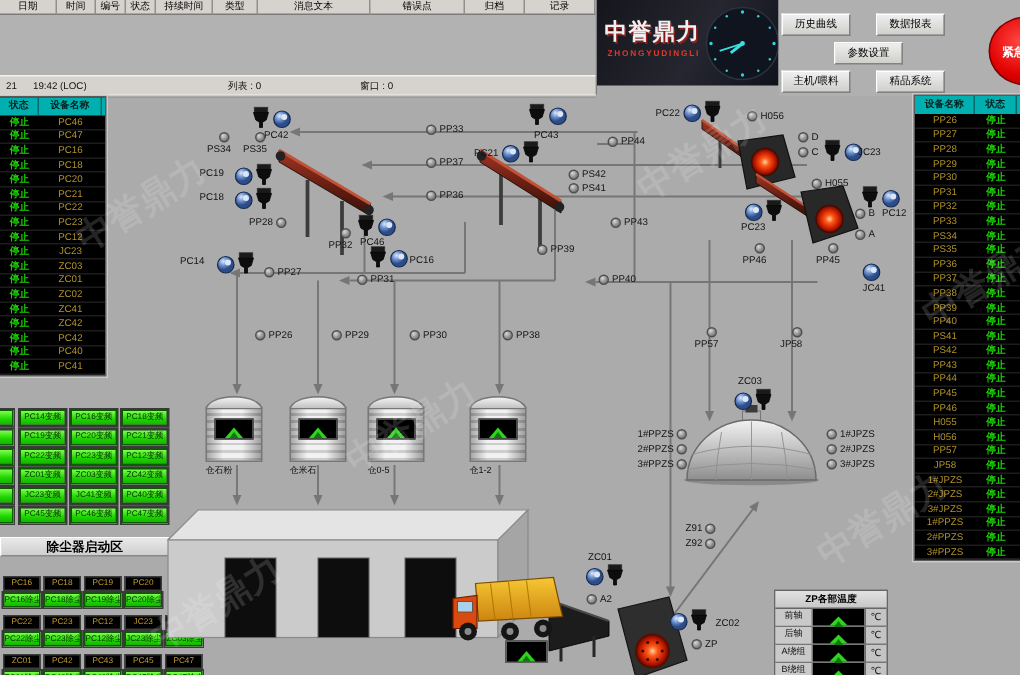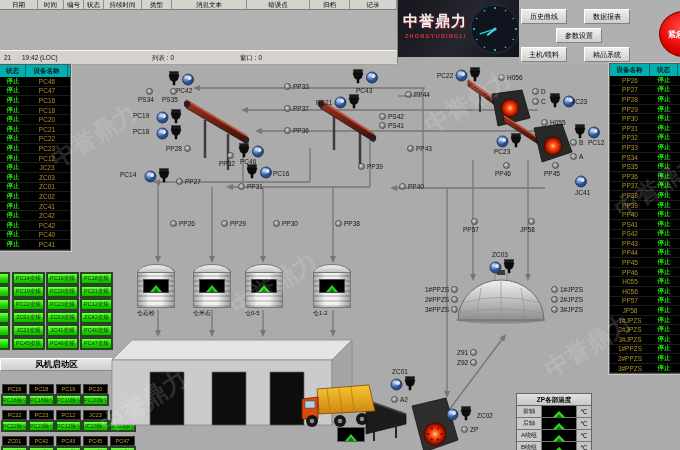--- a/index.html
+++ b/index.html
@@ -534,21 +534,21 @@
       <div class="gbtn" style="left: -22px; top: 325px;">变频</div>
       <div class="gbtn" style="left: 13px; top: 325px;">JC23变频</div>
       <div class="gbtn" style="left: 47px; top: 325px;">JC41变频</div>
       <div class="gbtn" style="left: 81px; top: 325px;">PC40变频</div>
       <div class="gbtn" style="left: -22px; top: 338px;">变频</div>
       <div class="gbtn" style="left: 13px; top: 338px;">PC45变频</div>
       <div class="gbtn" style="left: 47px; top: 338px;">PC46变频</div>
       <div class="gbtn" style="left: 81px; top: 338px;">PC47变频</div>
     </div>
 
-  <div class="sechead" style="left:0;top:358px;width:113px;height:13px;line-height:11px;">风机启动区</div>
+  <div class="sechead" style="left:0;top:358px;width:113px;height:13px;line-height:11px;">除尘器启动区</div>
   <div id="dustGrid">
       <div class="chip" style="left: 2px; top: 384px;">PC16</div>
       <div class="gbtn dbtn" style="left: 2px; top: 395px; width: 25px; height: 10px;">PC16除尘</div>
       <div class="chip" style="left: 29px; top: 384px;">PC18</div>
       <div class="gbtn dbtn" style="left: 29px; top: 395px; width: 25px; height: 10px;">PC18除尘</div>
       <div class="chip" style="left: 56px; top: 384px;">PC19</div>
       <div class="gbtn dbtn" style="left: 56px; top: 395px; width: 25px; height: 10px;">PC19除尘</div>
       <div class="chip" style="left: 83px; top: 384px;">PC20</div>
       <div class="gbtn dbtn" style="left: 83px; top: 395px; width: 25px; height: 10px;">PC20除尘</div>
       <div class="chip" style="left: 2px; top: 410px;">PC22</div>

